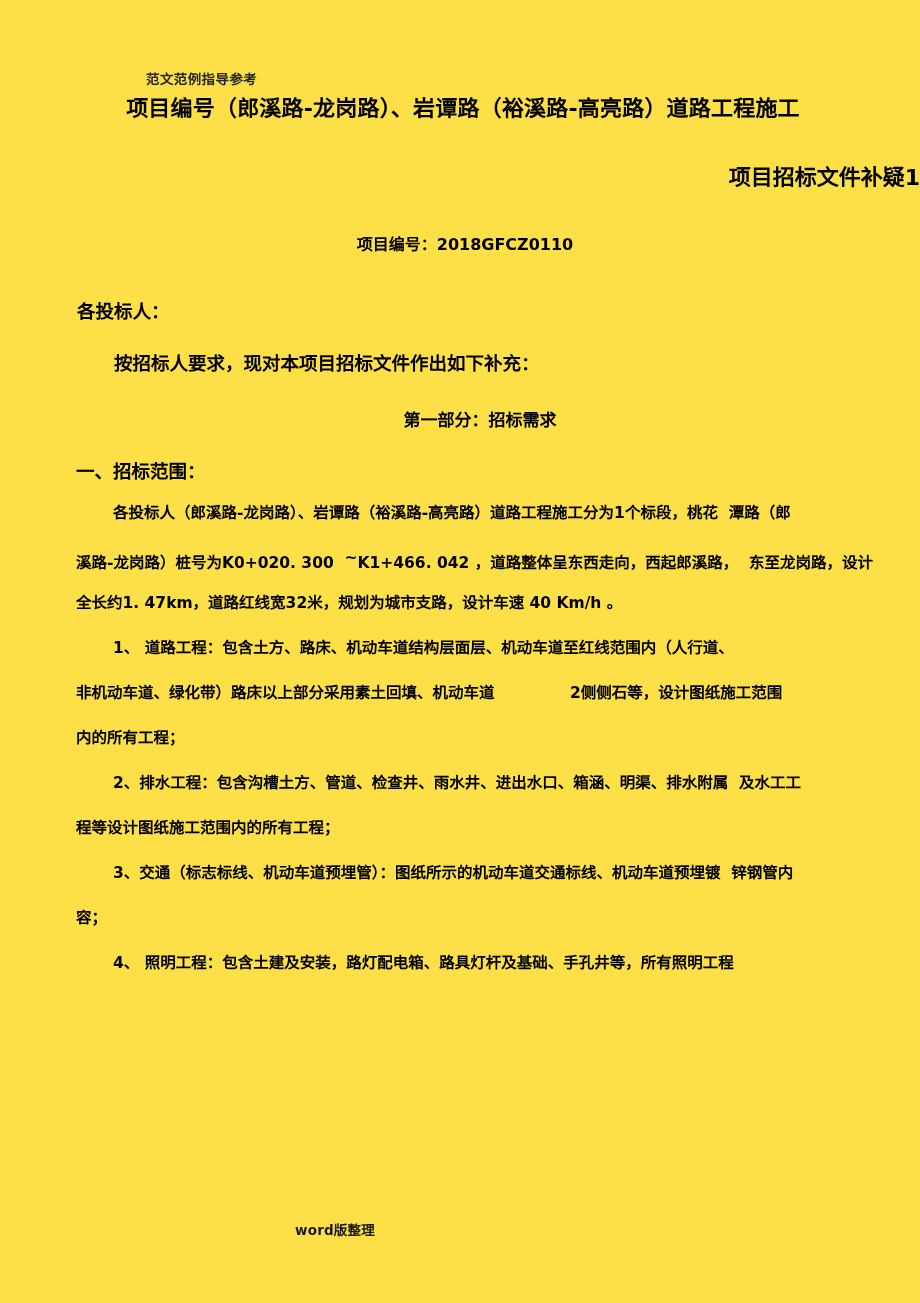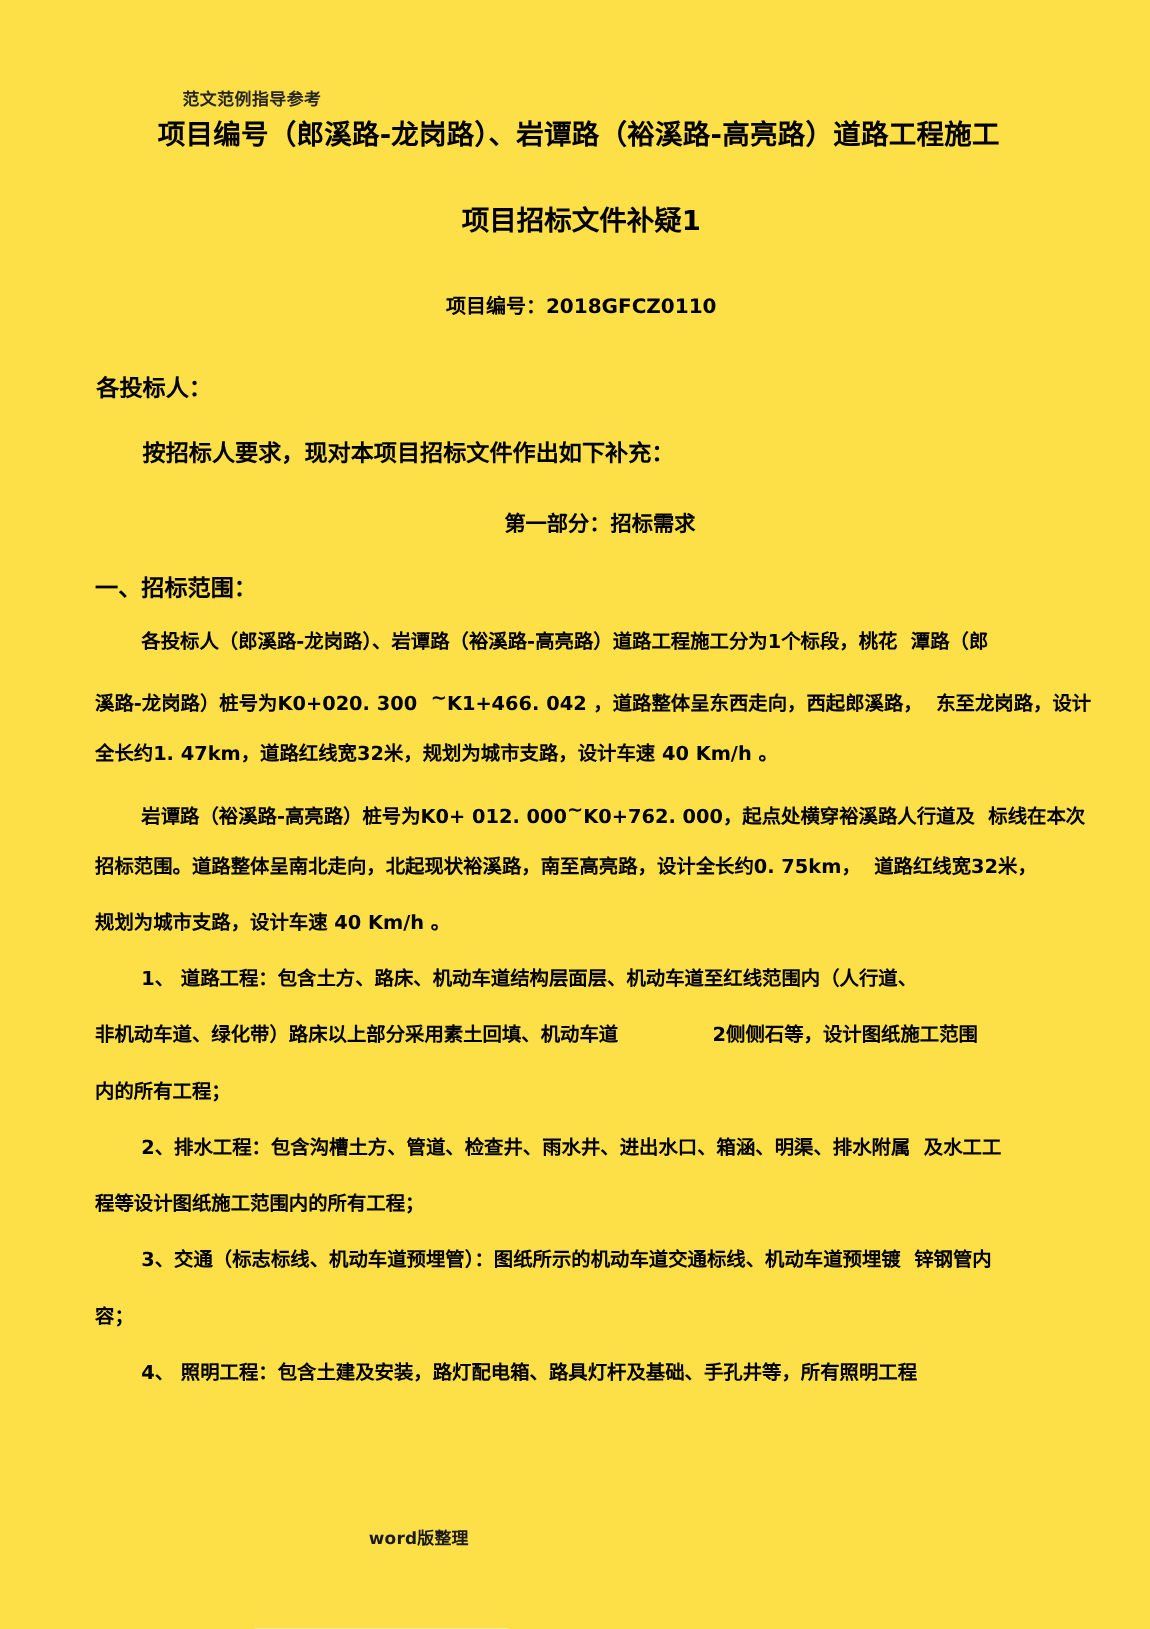--- a/index.html
+++ b/index.html
@@ -45,21 +45,21 @@
   .title-line-1 {
     text-align: center;
     font-size: 22px;
     font-weight: 700;
     letter-spacing: 0.2px;
     color: #000;
     line-height: 34px;
     padding-left: 6px;
   }
   .title-line-2 {
-    text-align: center;
+    text-align: right;
     font-size: 22px;
     font-weight: 700;
     color: #000;
     line-height: 34px;
     margin-top: 35px;
     padding-left: 10px;
   }
   .project-no {
     text-align: center;
     font-size: 16px;
@@ -173,25 +173,20 @@
 
   <div class="section-heading">一、招标范围：</div>
 
   <div class="flow" id="flow">
       <div class="para">
         <div class="ln indent">各投标人（郎溪路-龙岗路）、岩谭路（裕溪路-高亮路）道路工程施工分为1个标段，桃花  潭路（郎</div>
         <div class="ln">溪路-龙岗路）桩号为K0+020. 300  <span class="tilde">~</span>K1+466. 042 ，道路整体呈东西走向，西起郎溪路，  东至龙岗路，设计</div>
         <div class="ln">全长约1. 47km，道路红线宽32米，规划为城市支路，设计车速 40 Km/h 。</div>
       </div>
       <div class="para">
-        <div class="ln indent">岩谭路（裕溪路-高亮路）桩号为K0+ 012. 000<span class="tilde">~</span>K0+762. 000，起点处横穿裕溪路人行道及  标线在本次</div>
-        <div class="ln">招标范围。道路整体呈南北走向，北起现状裕溪路，南至高亮路，设计全长约0. 75km，  道路红线宽32米，</div>
-        <div class="ln">规划为城市支路，设计车速 40 Km/h 。</div>
-      </div>
-      <div class="para">
         <div class="ln indent">1、 道路工程：包含土方、路床、机动车道结构层面层、机动车道至红线范围内（人行道、</div>
         <div class="ln">非机动车道、绿化带）路床以上部分采用素土回填、机动车道              2侧侧石等，设计图纸施工范围</div>
         <div class="ln">内的所有工程；</div>
       </div>
       <div class="para">
         <div class="ln indent">2、排水工程：包含沟槽土方、管道、检查井、雨水井、进出水口、箱涵、明渠、排水附属  及水工工</div>
         <div class="ln">程等设计图纸施工范围内的所有工程；</div>
       </div>
       <div class="para">
         <div class="ln indent">3、交通（标志标线、机动车道预埋管）：图纸所示的机动车道交通标线、机动车道预埋镀  锌钢管内</div>

